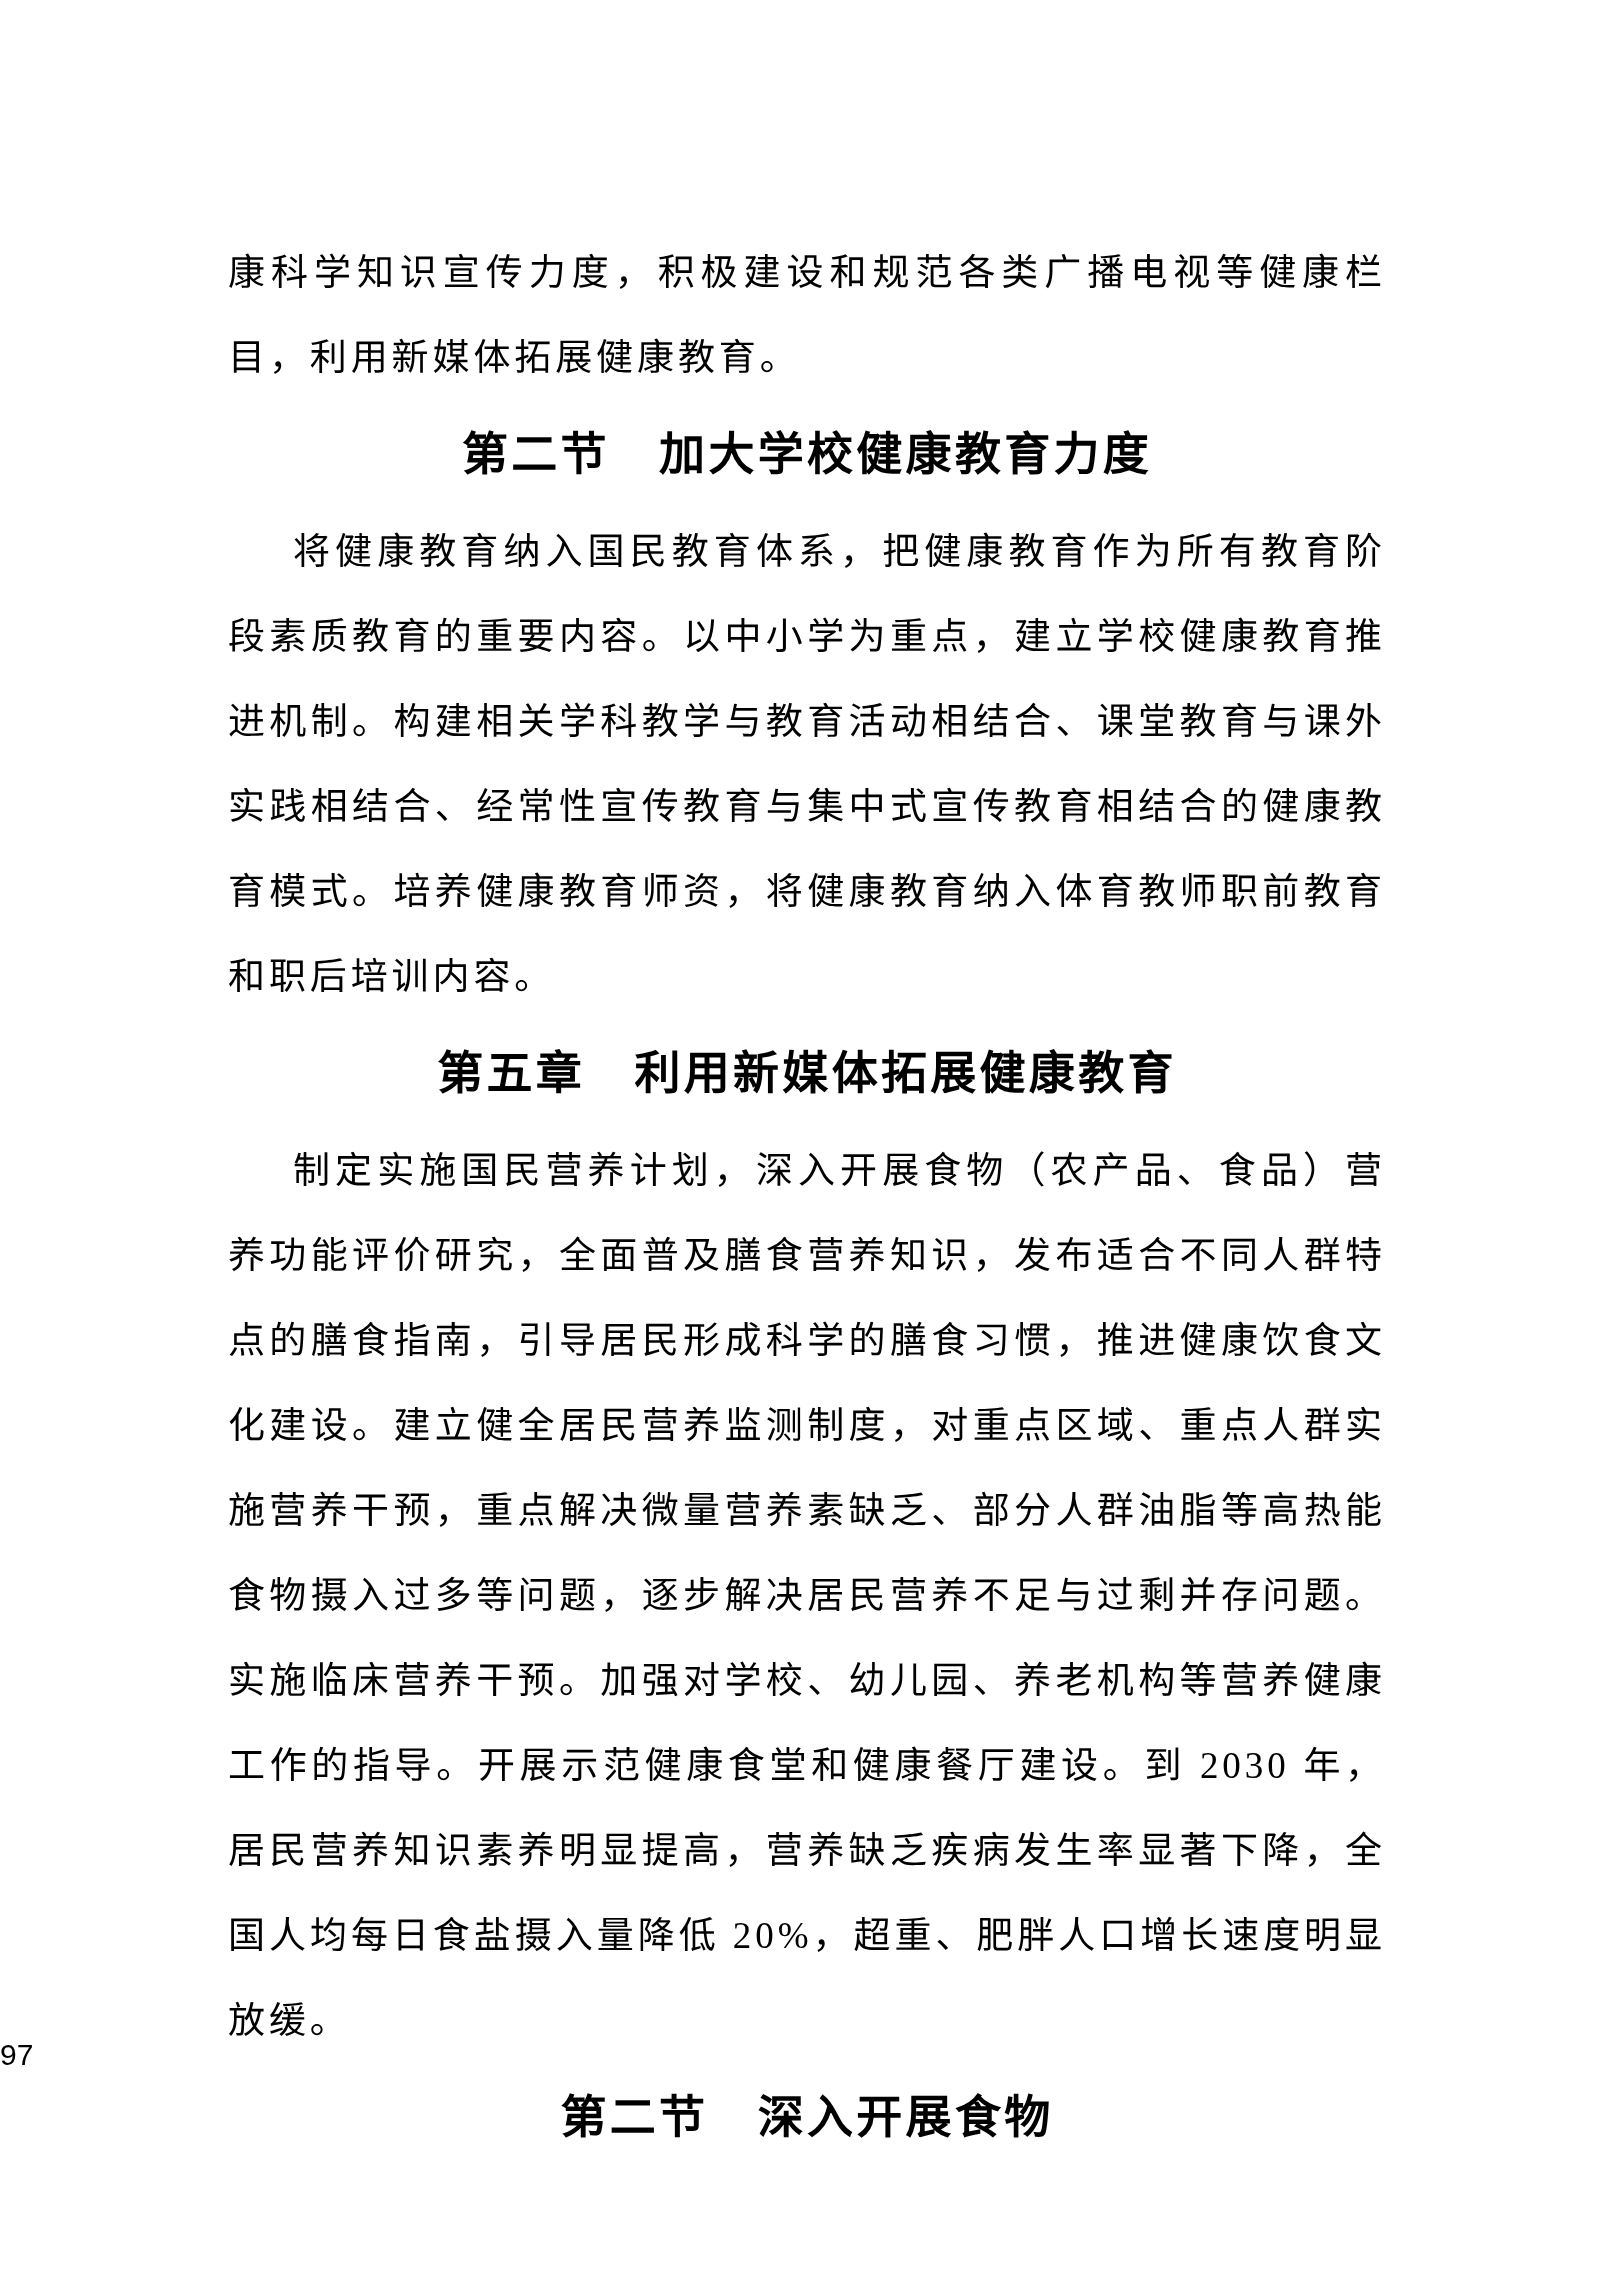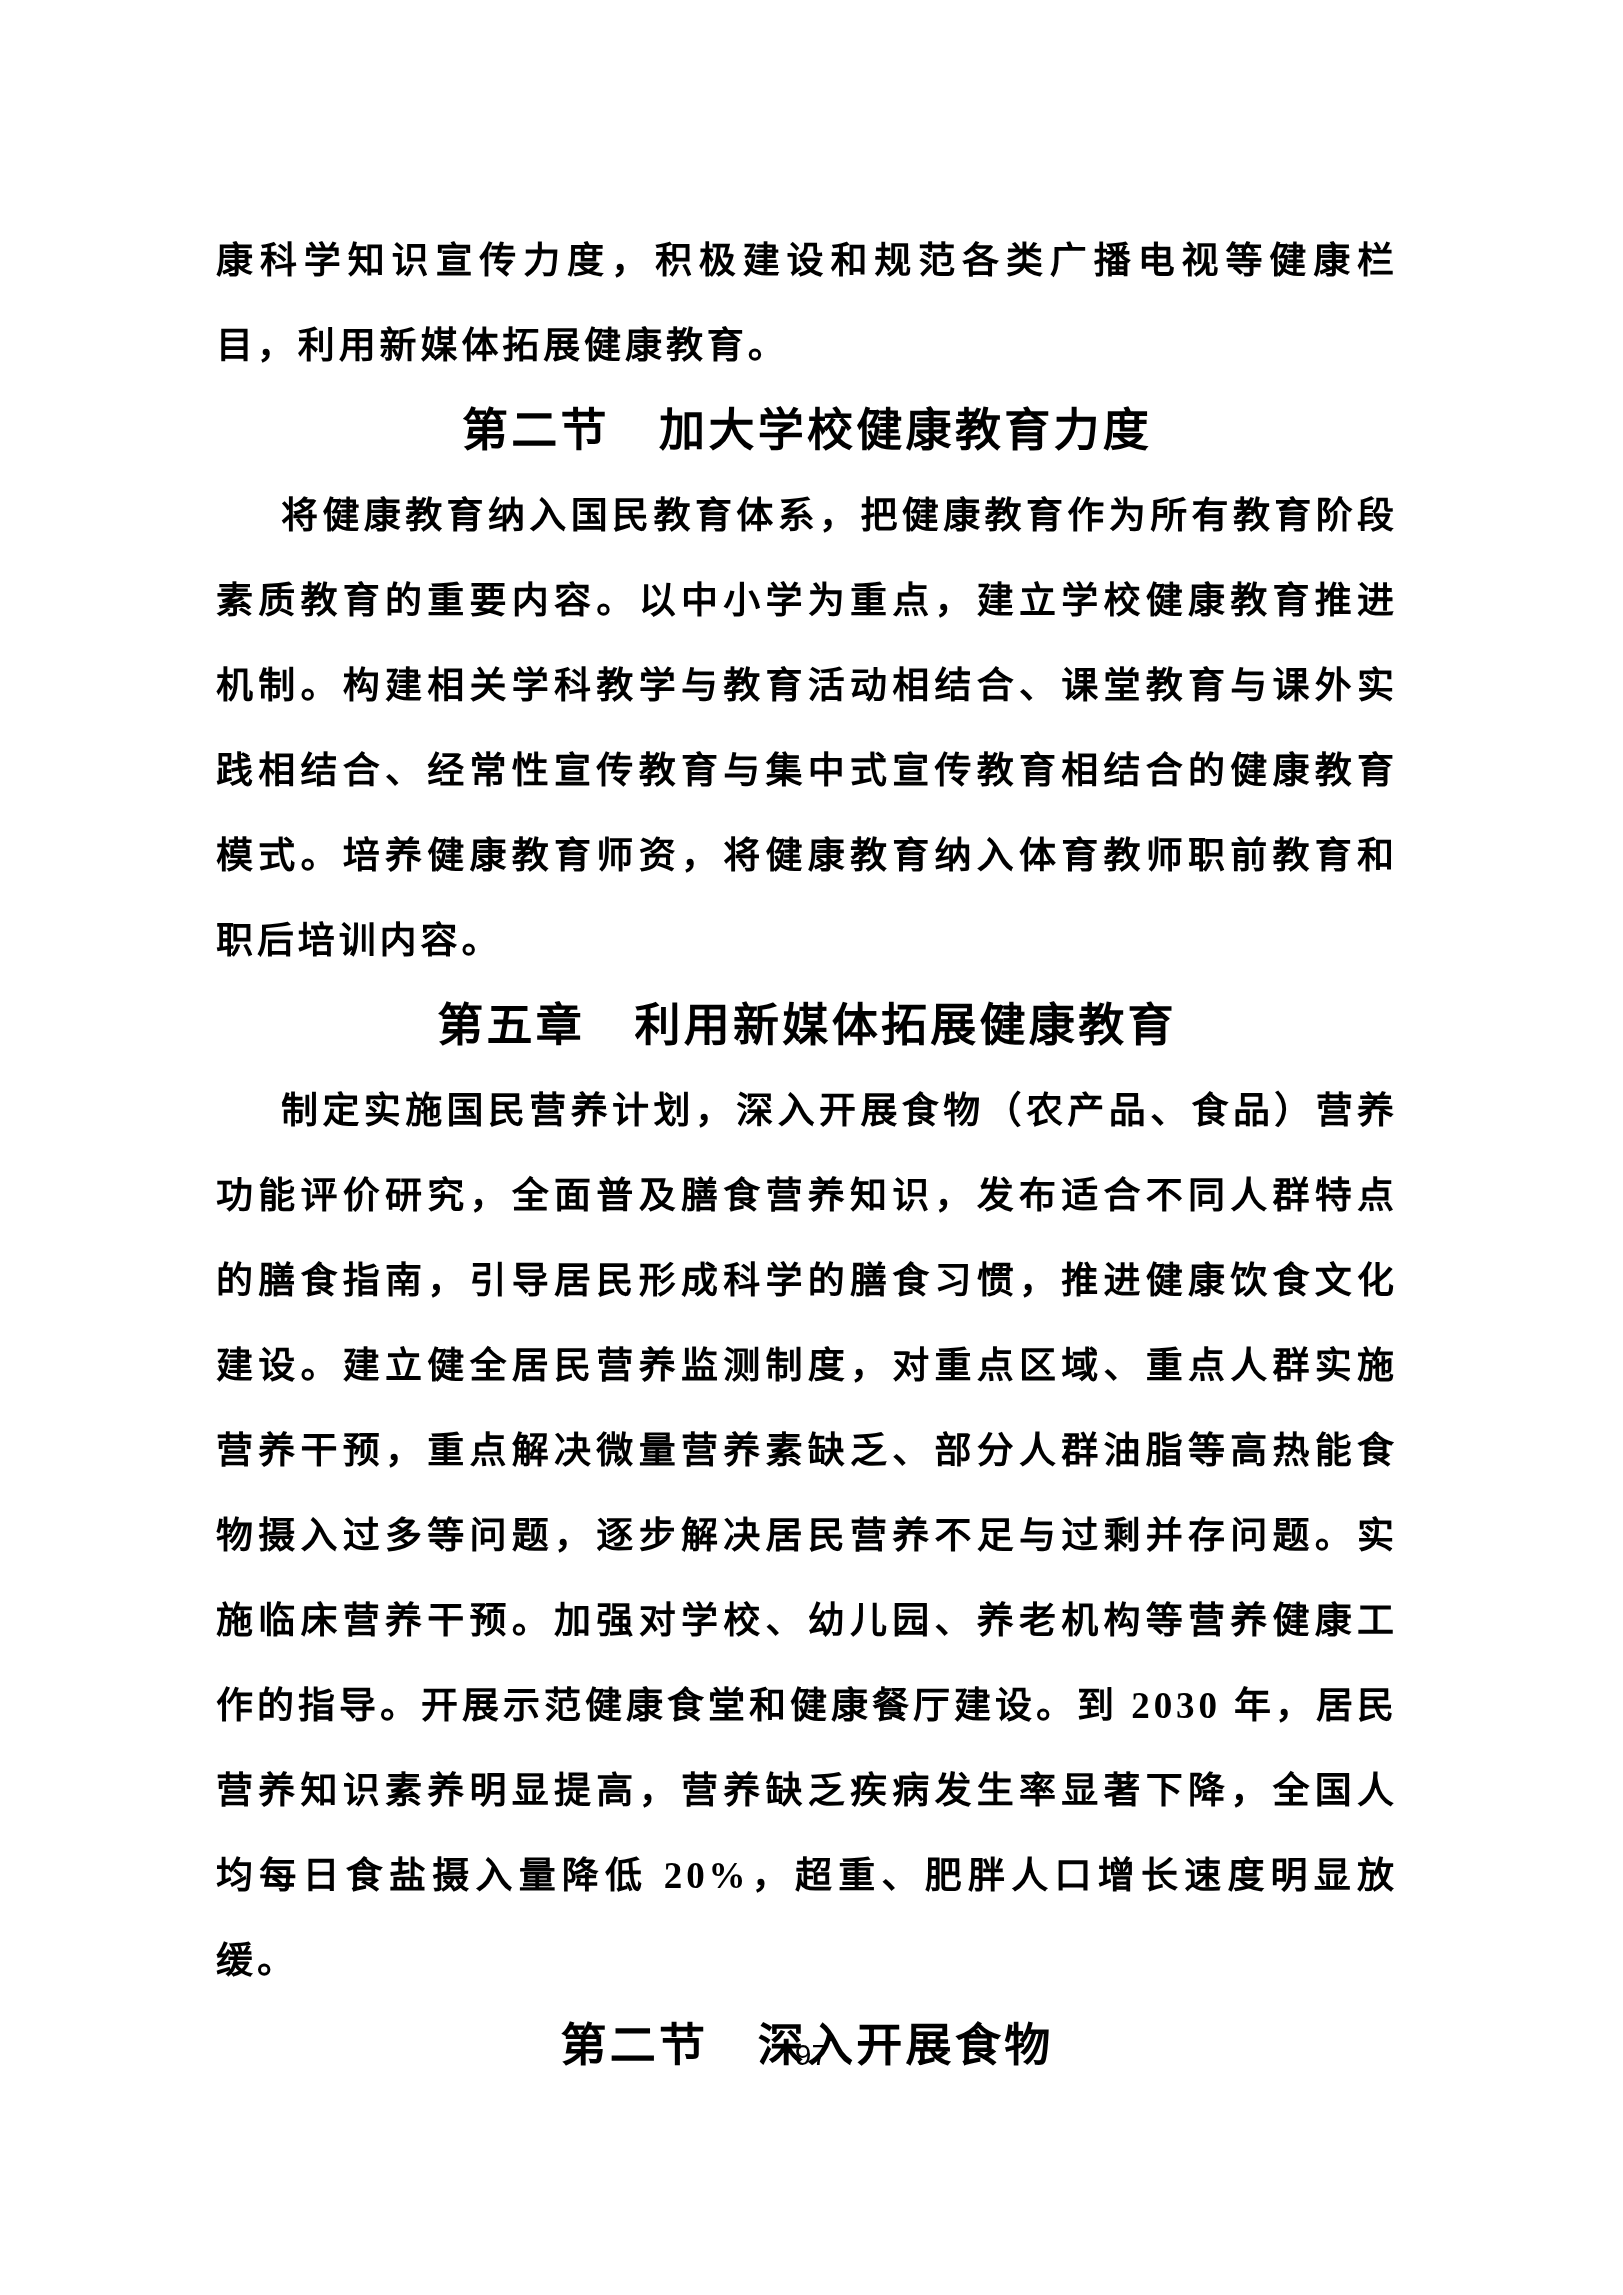--- a/index.html
+++ b/index.html
@@ -19,46 +19,45 @@
     position: absolute;
     left: 216px;
     top: 218px;
     width: 1182px;
     font-family: "Liberation Serif", "DejaVu Serif", serif;
     font-size: 37px;
     line-height: 85px;
     color: #000000;
   }
   .body-paragraph {
-    margin: 0;
+    margin: 12px;
     text-align: justify;
     letter-spacing: 3.9px;
     word-break: break-all;
-    font-weight: bold;
+    font-weight: normal;
   }
   .body-paragraph.indented {
     text-indent: 65px;
   }
   .chapter-heading,
   .section-heading {
     margin: 0;
     font-family: "Liberation Sans", "DejaVu Sans", sans-serif;
     font-weight: bold;
     font-size: 46px;
     line-height: 85px;
     text-align: center;
     letter-spacing: 3.3px;
     color: #000000;
   }
   .page-footer {
     position: absolute;
     left: 0;
     top: 2036px;
     width: 1623px;
-    text-align: center;
   }
   .page-number {
     font-family: "Liberation Sans", "DejaVu Sans", sans-serif;
     font-size: 30px;
     line-height: 37px;
     color: #000000;
   }
 </style>
 </head>
 <body>

